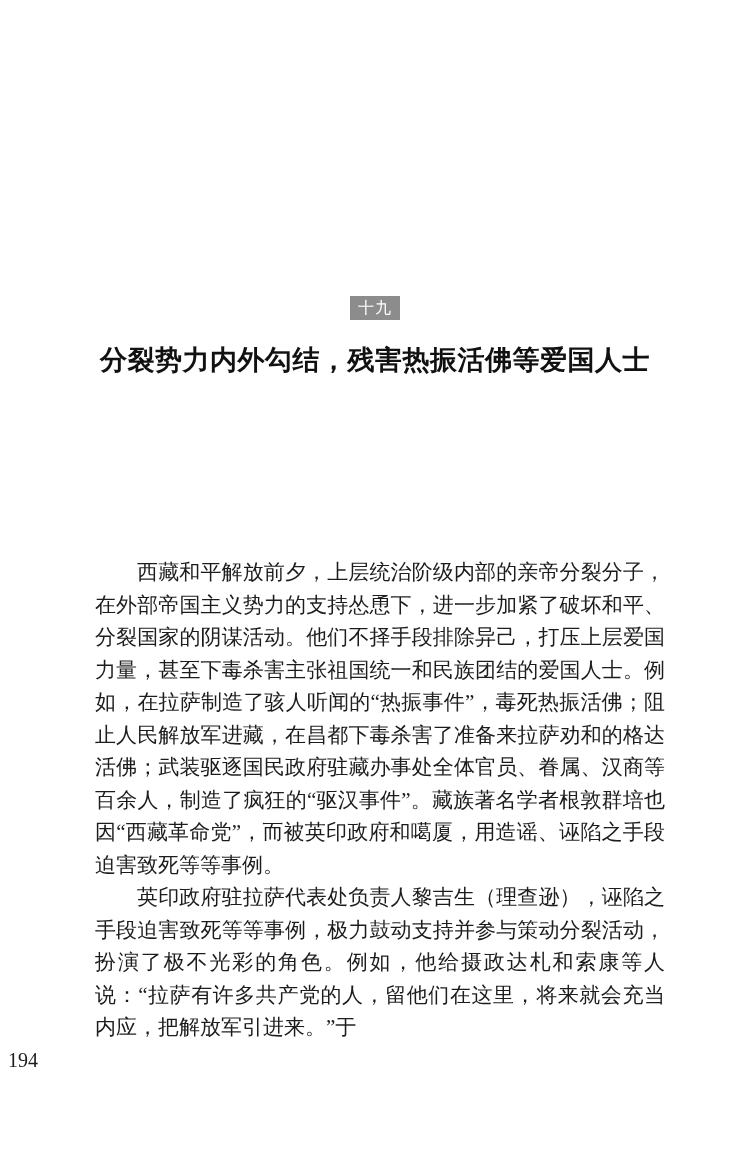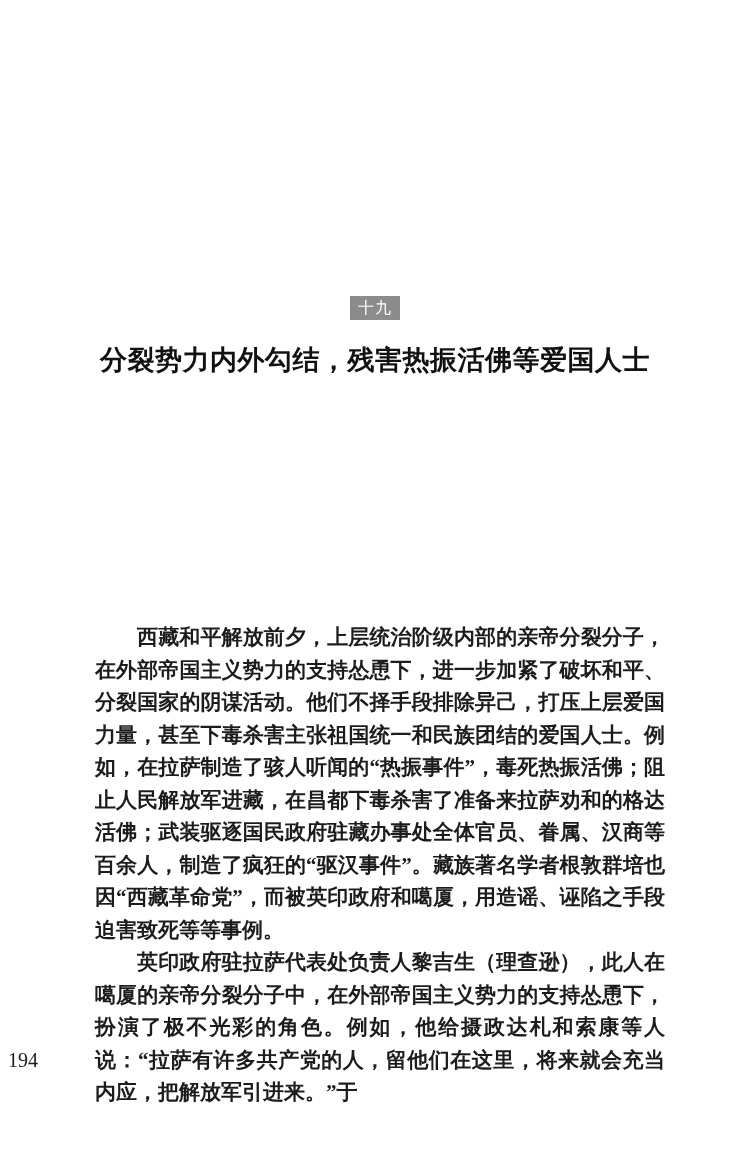--- a/index.html
+++ b/index.html
@@ -39,27 +39,26 @@
     width: 100%;
     margin: 0;
     text-align: center;
     font-size: 27px;
     font-weight: bold;
     letter-spacing: 0.5px;
     color: #111111;
   }
   .body-text {
     position: absolute;
-    top: 621px;
+    top: 556px;
     left: 95px;
     width: 570px;
     font-size: 21px;
     line-height: 32.5px;
     text-align: justify;
-    font-weight: bold;
   }
   .body-text p {
     margin: 0;
     padding: 0;
     text-indent: 2em;
   }
   .page-number {
     position: absolute;
     top: 1049px;
     left: 8px;
@@ -75,18 +74,18 @@
 <div class="page">
 
   <div class="chapter-badge-row">
     <span class="chapter-badge">十九</span>
   </div>
 
   <h1 class="chapter-title">分裂势力内外勾结，残害热振活佛等爱国人士</h1>
 
   <div class="body-text">
     <p>西藏和平解放前夕，上层统治阶级内部的亲帝分裂分子，在外部帝国主义势力的支持怂恿下，进一步加紧了破坏和平、分裂国家的阴谋活动。他们不择手段排除异己，打压上层爱国力量，甚至下毒杀害主张祖国统一和民族团结的爱国人士。例如，在拉萨制造了骇人听闻的“热振事件”，毒死热振活佛；阻止人民解放军进藏，在昌都下毒杀害了准备来拉萨劝和的格达活佛；武装驱逐国民政府驻藏办事处全体官员、眷属、汉商等百余人，制造了疯狂的“驱汉事件”。藏族著名学者根敦群培也因“西藏革命党”，而被英印政府和噶厦，用造谣、诬陷之手段迫害致死等等事例。</p>
-    <p>英印政府驻拉萨代表处负责人黎吉生（理查逊），此人在噶厦的亲帝分裂分子中，在外部帝国主义势力的支持怂恿下，扮演了极不光彩的角色。例如，他给摄政达札和索康等人说：“拉萨有许多共产党的人，留他们在这里，将来就会充当内应，把解放军引进来。”于</p>
+    <p>英印政府驻拉萨代表处负责人黎吉生（理查逊），诬陷之手段迫害致死等等事例，极力鼓动支持并参与策动分裂活动，扮演了极不光彩的角色。例如，他给摄政达札和索康等人说：“拉萨有许多共产党的人，留他们在这里，将来就会充当内应，把解放军引进来。”于</p>
   </div>
 
   <div class="page-number">194</div>
 
 </div>
 
 </body></html>

